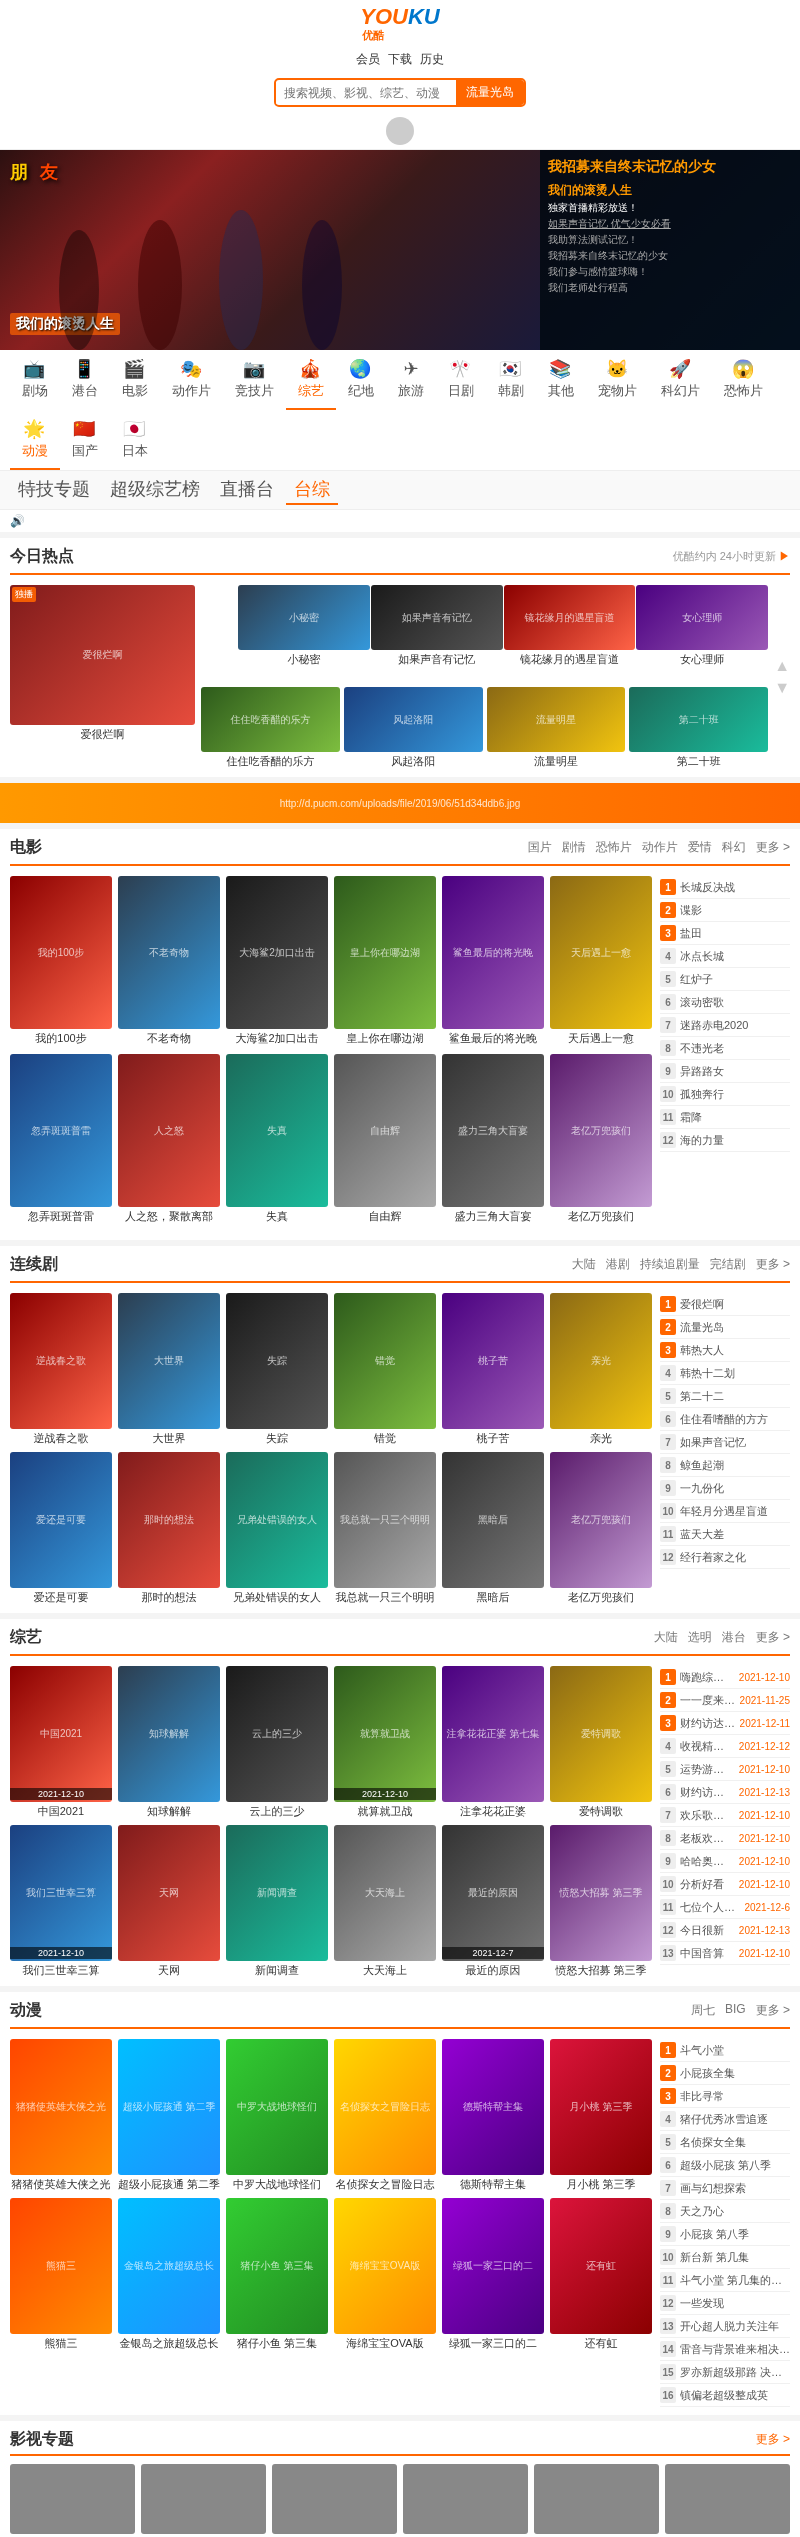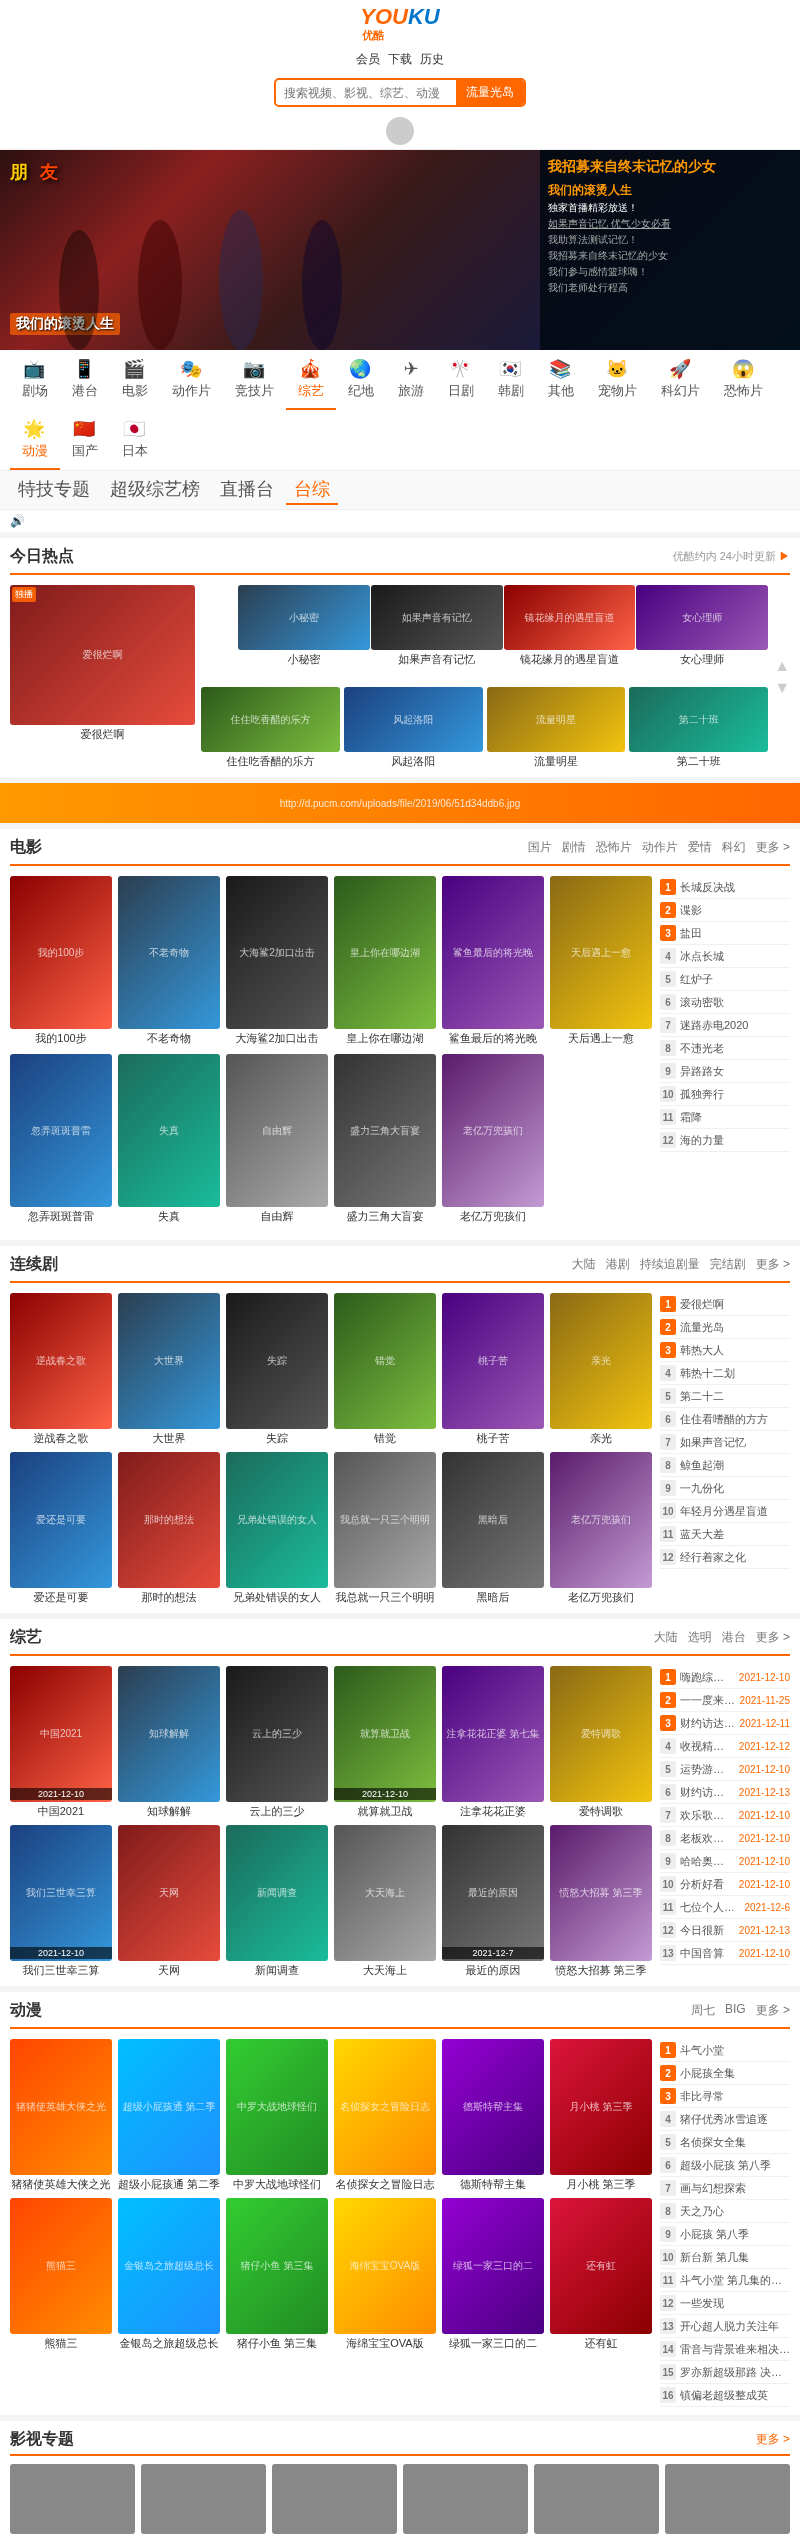--- a/index.html
+++ b/index.html
@@ -401,20 +401,26 @@
         </div>
       </div>
       <div class="movie-grid">
         <div class="movie-item">
           <div class="movie-thumb c7">
               <div class="thumb-text">忽弄斑斑普雷</div>
             </div>
           <div class="movie-name">忽弄斑斑普雷</div>
         </div>
         <div class="movie-item">
+          <div class="movie-thumb c8">
+              <div class="thumb-text">人之怒</div>
+            </div>
+          <div class="movie-name">人之怒，聚散离部</div>
+        </div>
+        <div class="movie-item">
           <div class="movie-thumb c9">
               <div class="thumb-text">失真</div>
             </div>
           <div class="movie-name">失真</div>
         </div>
         <div class="movie-item">
           <div class="movie-thumb c10">
               <div class="thumb-text">自由辉</div>
             </div>
           <div class="movie-name">自由辉</div>

